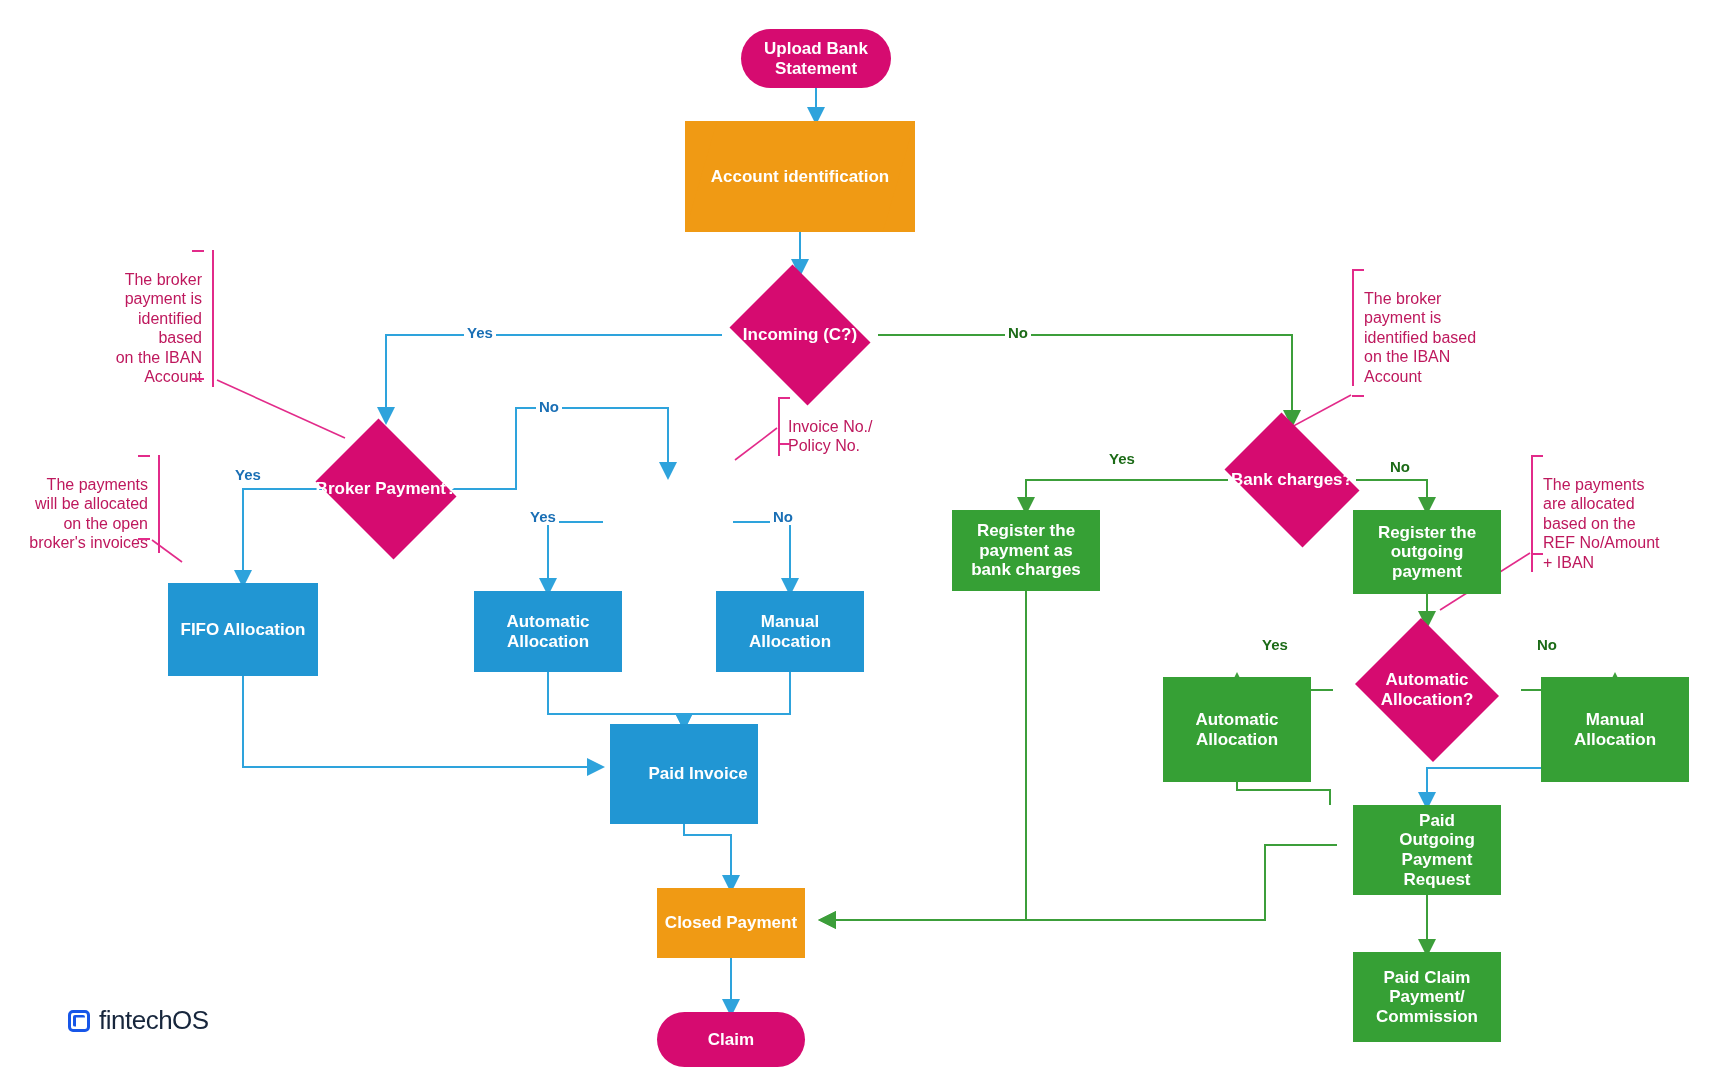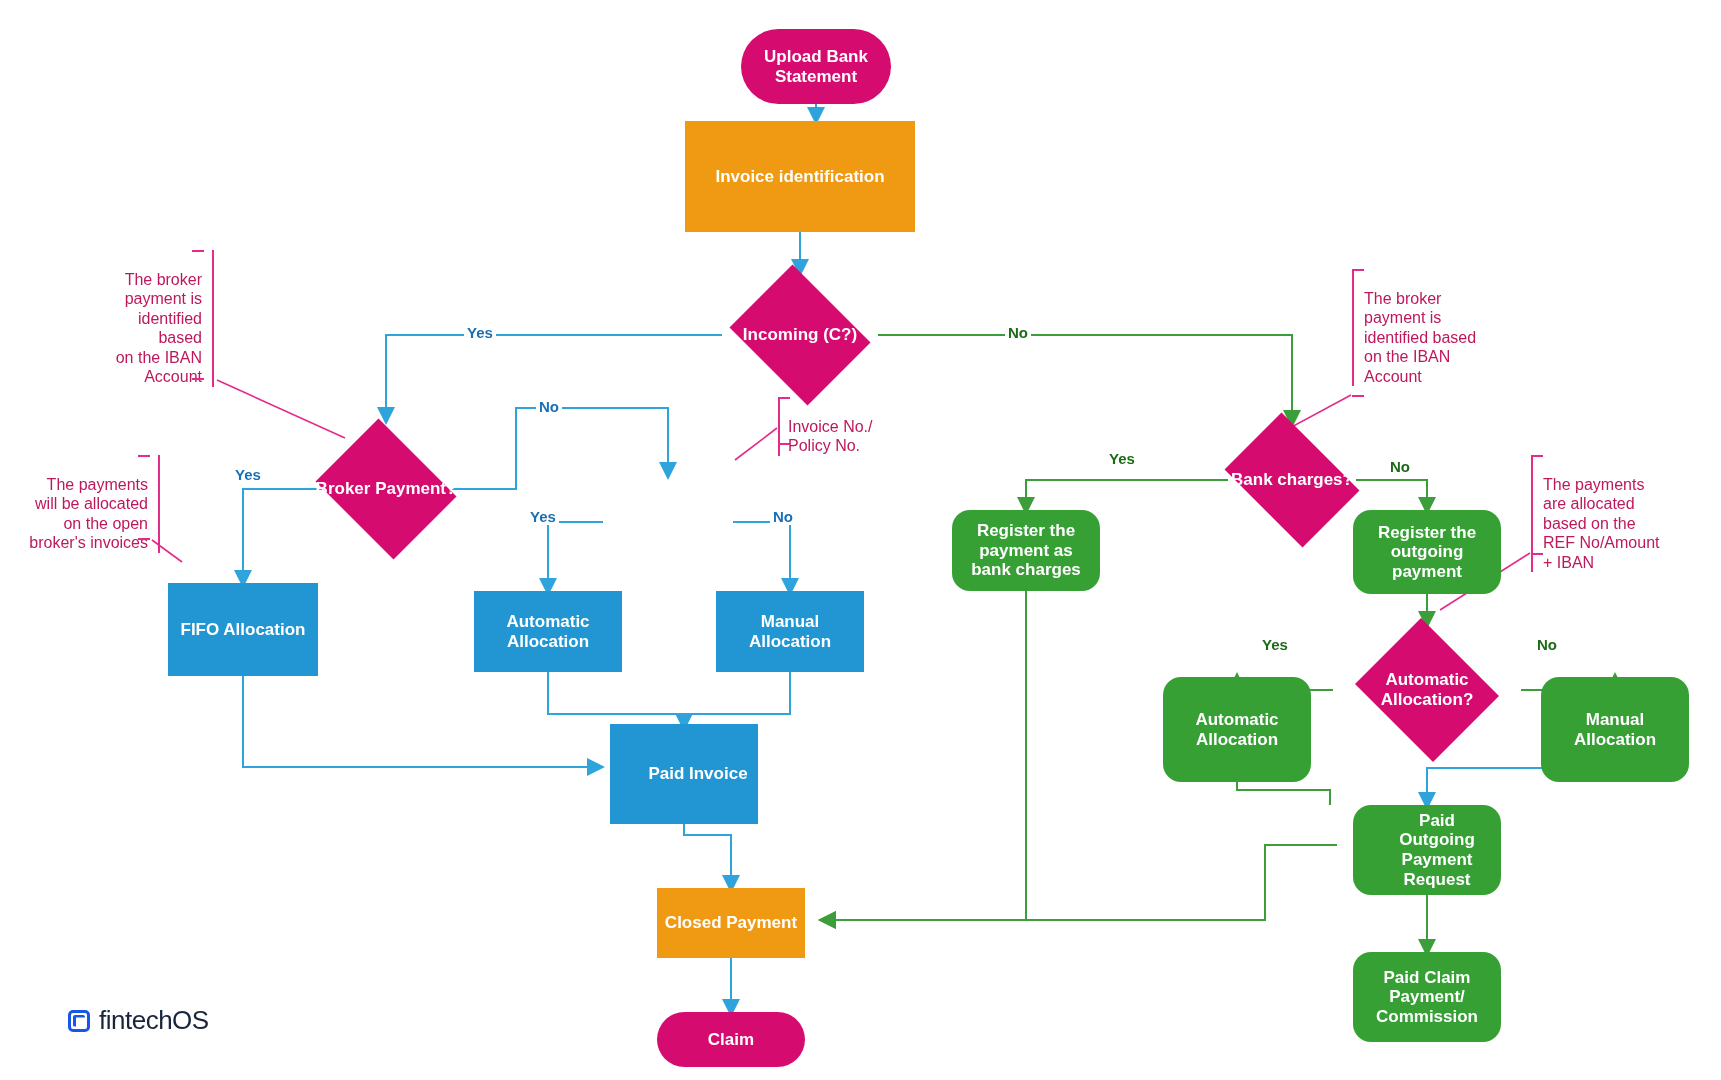--- a/index.html
+++ b/index.html
@@ -31,21 +31,21 @@
     justify-content: center;
     text-align: center;
     color: #ffffff;
     font-weight: bold;
     line-height: 1.15;
     box-sizing: border-box;
   }
   .node span { display: block; width: 100%; padding: 0 6px; }
   .n-terminator { border-radius: 999px; background: #D60B70; font-size: 17px; }
   .n-process-blue { background: #2196D3; font-size: 17px; }
-  .n-process-green { background: #36A035; font-size: 17px; border-radius: 18px; }
+  .n-process-green { background: #36A035; font-size: 17px; }
   .n-io { background: #F09A14; font-size: 17px; }
   .n-decision {
     background: transparent;
     font-size: 17px;
   }
   .diamond-shape {
     position: absolute;
     left: 0; top: 0;
     width: 100%;
     height: 100%;
@@ -181,27 +181,27 @@
 
     <g fill="none" stroke="#E22B8A" stroke-width="1.6">
       <path d="M217,380 L345,438"></path>
       <path d="M152,540 L182,562"></path>
       <path d="M777,428 L735,460"></path>
       <path d="M1351,395 L1262,443"></path>
       <path d="M1530,553 L1440,610"></path>
     </g>
   </svg>
 
-  <div class="node n-terminator" style="left:741px; top:29px; width:150px; height:75px;">
+  <div class="node n-terminator" style="left:741px; top:29px; width:150px; height:59px;">
     <span>Upload Bank Statement</span>
   </div>
 
   <div class="node n-io" style="left:685px; top:121px; width:230px; height:111px;">
     <div class="para-shape"></div>
-    <span>Invoice identification</span>
+    <span>Account identification</span>
   </div>
 
   <div class="node n-decision" style="left:722px; top:272px; width:156px; height:126px;">
     <div class="diamond-shape"></div>
     <span>Incoming (C?)</span>
   </div>
 
   <div class="node n-decision" style="left:308px; top:426px; width:156px; height:126px;">
     <div class="diamond-shape"></div>
     <span>Broker Payment?</span>

